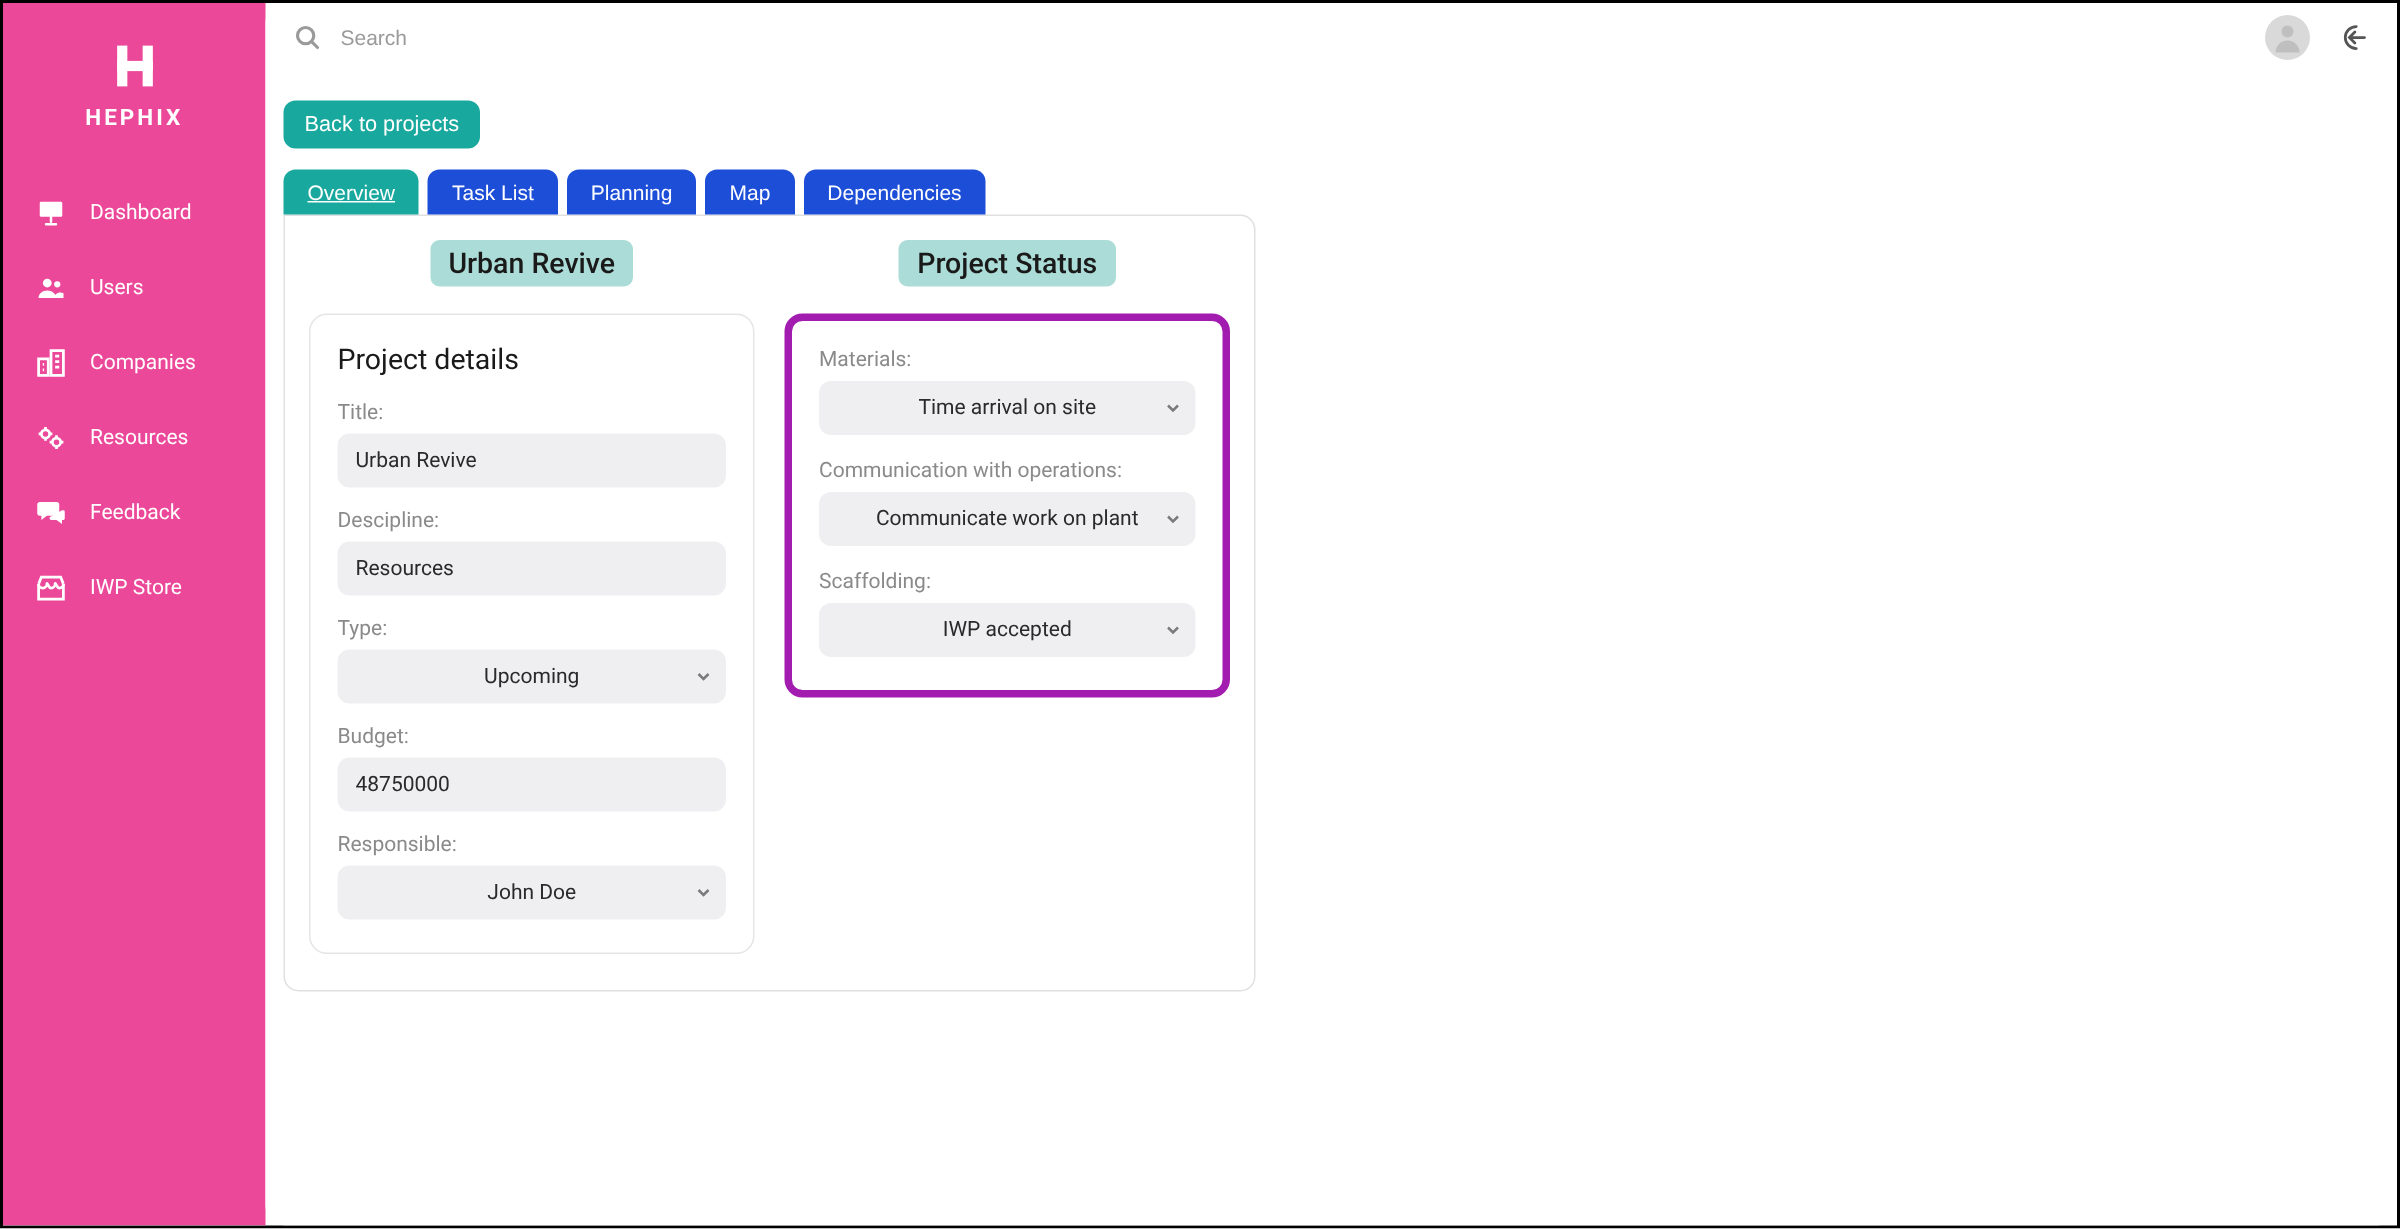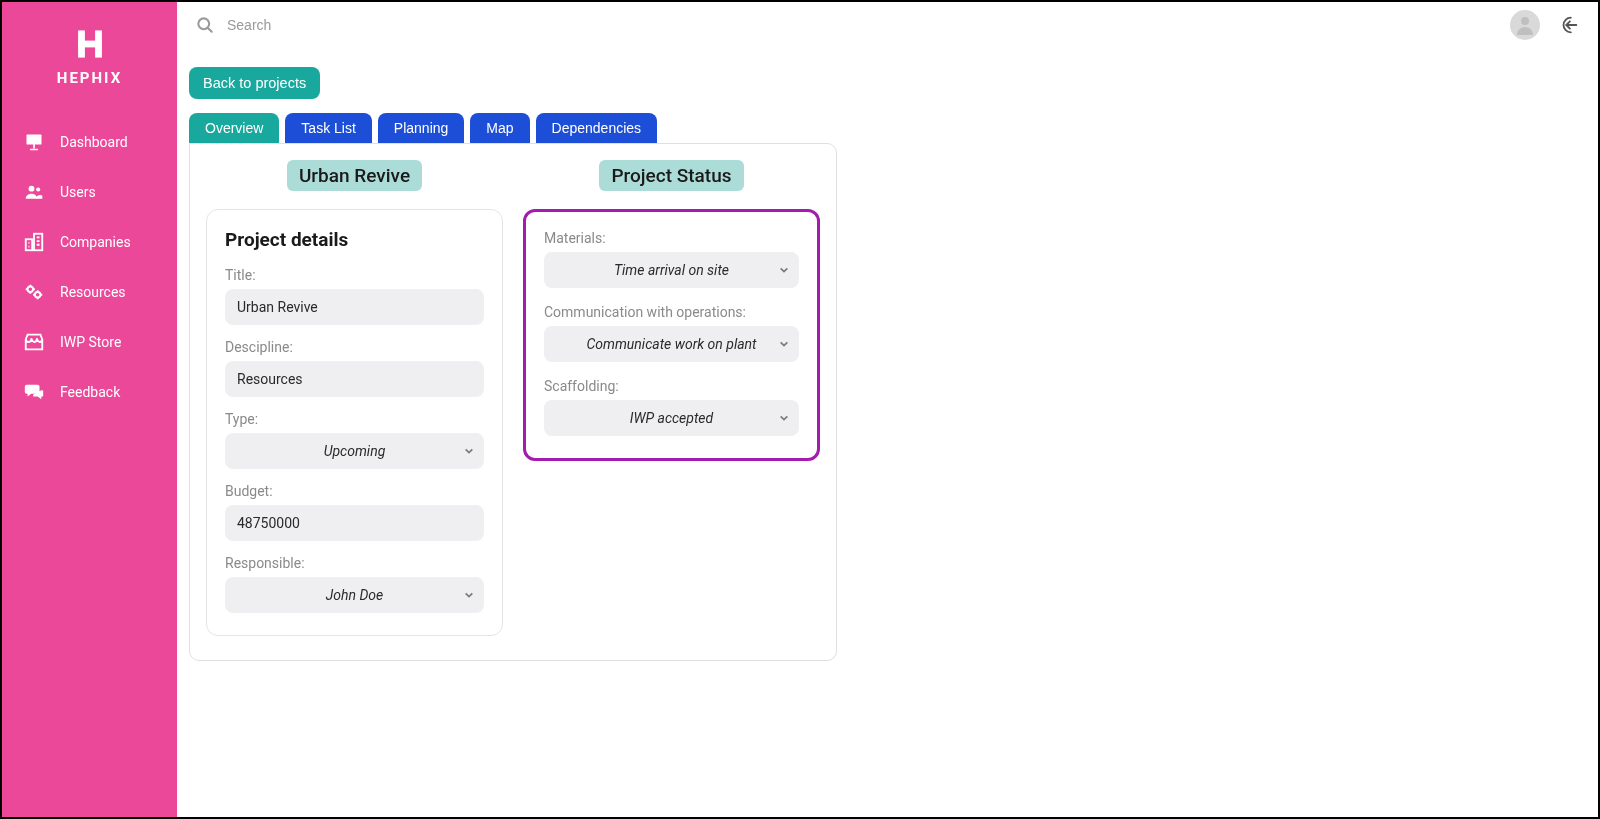--- a/index.html
+++ b/index.html
@@ -24,38 +24,38 @@
 .search-input { border:none; outline:none; font-size:14px; color:#444; width: 400px; }
 .search-input::placeholder { color:#9a9a9a; font-weight:500; }
 .avatar-circle { width:30px; height:30px; border-radius:50%; background:#d9d9d9; display:inline-flex; align-items:center; justify-content:center; }
 .logout-icon { width:22px; height:22px; display:inline-flex; align-items:center; justify-content:center; cursor:pointer; }
 
 .content { padding: 20px 12px 0 12px; }
 .back-btn { display:inline-block; background:#19a89d; color:#fff; border:none; border-radius:8px; padding: 8px 14px; font-size:14.5px; cursor:pointer; }
 
 .tabs { display:flex; gap:6px; margin-top: 14px; }
 .tab { border:none; border-radius:8px 8px 0 0; padding:7px 16px; font-size:14px; cursor:pointer; }
-.tab.active { background:#19a89d; color:#fff; }
+.tab.active { background:#19a89d; color:#fff;text-decoration:underline; }
 .tab.inactive { background:#1d4ed8; color:#fff; }
 
 .panels { display:flex; gap:0; border:1px solid #e0e0e0; border-radius:0 10px 10px 10px; width: 648px; padding: 16px 16px 24px; }
 .panel-col { flex:1; display:flex; flex-direction:column; align-items:stretch; }
 
 .pill-title { align-self:center; background:#abdcd7; color:#1a1a1a; font-size:19px; font-weight:500; border-radius:6px; padding:4px 12px; margin-bottom: 18px; }
 
 .card { border:1px solid #e5e5e5; border-radius:12px; padding: 18px 18px 22px; }
-.card-heading { font-size:19px; font-weight:700; margin-bottom: 16px; }
+.card-heading { font-size:19px; font-weight:400; margin-bottom: 16px; }
 
 .field-label { color:#8a8a8a; font-size:14px; margin-bottom:6px; }
 .field-group { margin-bottom: 14px; }
 .readonly-input { background:#efeff2; border:none; border-radius:8px; padding:10px 12px; font-size:14px; color:#2a2a2a; width:100%; }
-.select-like { position:relative; background:#efeff2; border:none; border-radius:8px; padding:10px 25px; font-size:14px; color:#2a2a2a; width:100%; text-align:center; cursor:pointer;font-style:italic; }
+.select-like { position:relative; background:#efeff2; border:none; border-radius:8px; padding:10px 25px; font-size:14px; color:#2a2a2a; width:100%; text-align:center; cursor:pointer; }
 .select-like .chev { position:absolute; right:10px; top:50%; transform:translateY(-50%); color:#7a7a7a; }
 
-.status-card { border:3px solid #a21caf; border-radius:12px; padding: 18px 18px 22px; }
+.status-card { border:5px solid #a21caf; border-radius:12px; padding: 18px 18px 22px; }
 .status-card .field-group { margin-bottom: 16px; }
 .status-card .field-group:last-child { margin-bottom: 0; }
 
 svg { display:block; }
 </style>
 </head>
 <body>
 
 <div class="app">
 
@@ -113,37 +113,37 @@
               <circle cx="8" cy="9" r="3"></circle>
               <circle cx="16" cy="15" r="3"></circle>
               <path d="M8 4v2M8 12v2M3 9h2M11 9h2M16 10v2M16 18v2M11 15h2M19 15h2"></path>
             </svg>
         </span>
         <span class="nav-label">Resources</span>
       </div>
 
       <div class="nav-item">
         <span class="nav-icon">
+          <svg viewBox="0 0 24 24" width="22" height="22" fill="#fff">
+              <path d="M4 4h12a2 2 0 0 1 2 2v6a2 2 0 0 1-2 2H9l-4 3v-3H4a2 2 0 0 1-2-2V6a2 2 0 0 1 2-2z"></path>
+              <path d="M20 10h1a1 1 0 0 1 1 1v5a1 1 0 0 1-1 1h-1v3l-4-3h-4a1 1 0 0 1-1-1v-1" fill="#fff"></path>
+            </svg>
+        </span>
+        <span class="nav-label">Feedback</span>
+      </div>
+
+      <div class="nav-item">
+        <span class="nav-icon">
           <svg viewBox="0 0 24 24" width="22" height="22" fill="none" stroke="#fff" stroke-width="2">
               <path d="M3 9l2-5h14l2 5"></path>
               <path d="M3 9v11h18V9"></path>
               <path d="M3 9c0 1.7 1.3 3 3 3s3-1.3 3-3 1.3 3 3 3 3-1.3 3-3 1.3 3 3 3 3-1.3 3-3"></path>
             </svg>
         </span>
         <span class="nav-label">IWP Store</span>
-      </div>
-
-      <div class="nav-item">
-        <span class="nav-icon">
-          <svg viewBox="0 0 24 24" width="22" height="22" fill="#fff">
-              <path d="M4 4h12a2 2 0 0 1 2 2v6a2 2 0 0 1-2 2H9l-4 3v-3H4a2 2 0 0 1-2-2V6a2 2 0 0 1 2-2z"></path>
-              <path d="M20 10h1a1 1 0 0 1 1 1v5a1 1 0 0 1-1 1h-1v3l-4-3h-4a1 1 0 0 1-1-1v-1" fill="#fff"></path>
-            </svg>
-        </span>
-        <span class="nav-label">Feedback</span>
       </div>
 
     </nav>
   </aside>
 
   <main class="main">
 
     <div class="topbar">
       <div class="search-wrap">
         <span>

